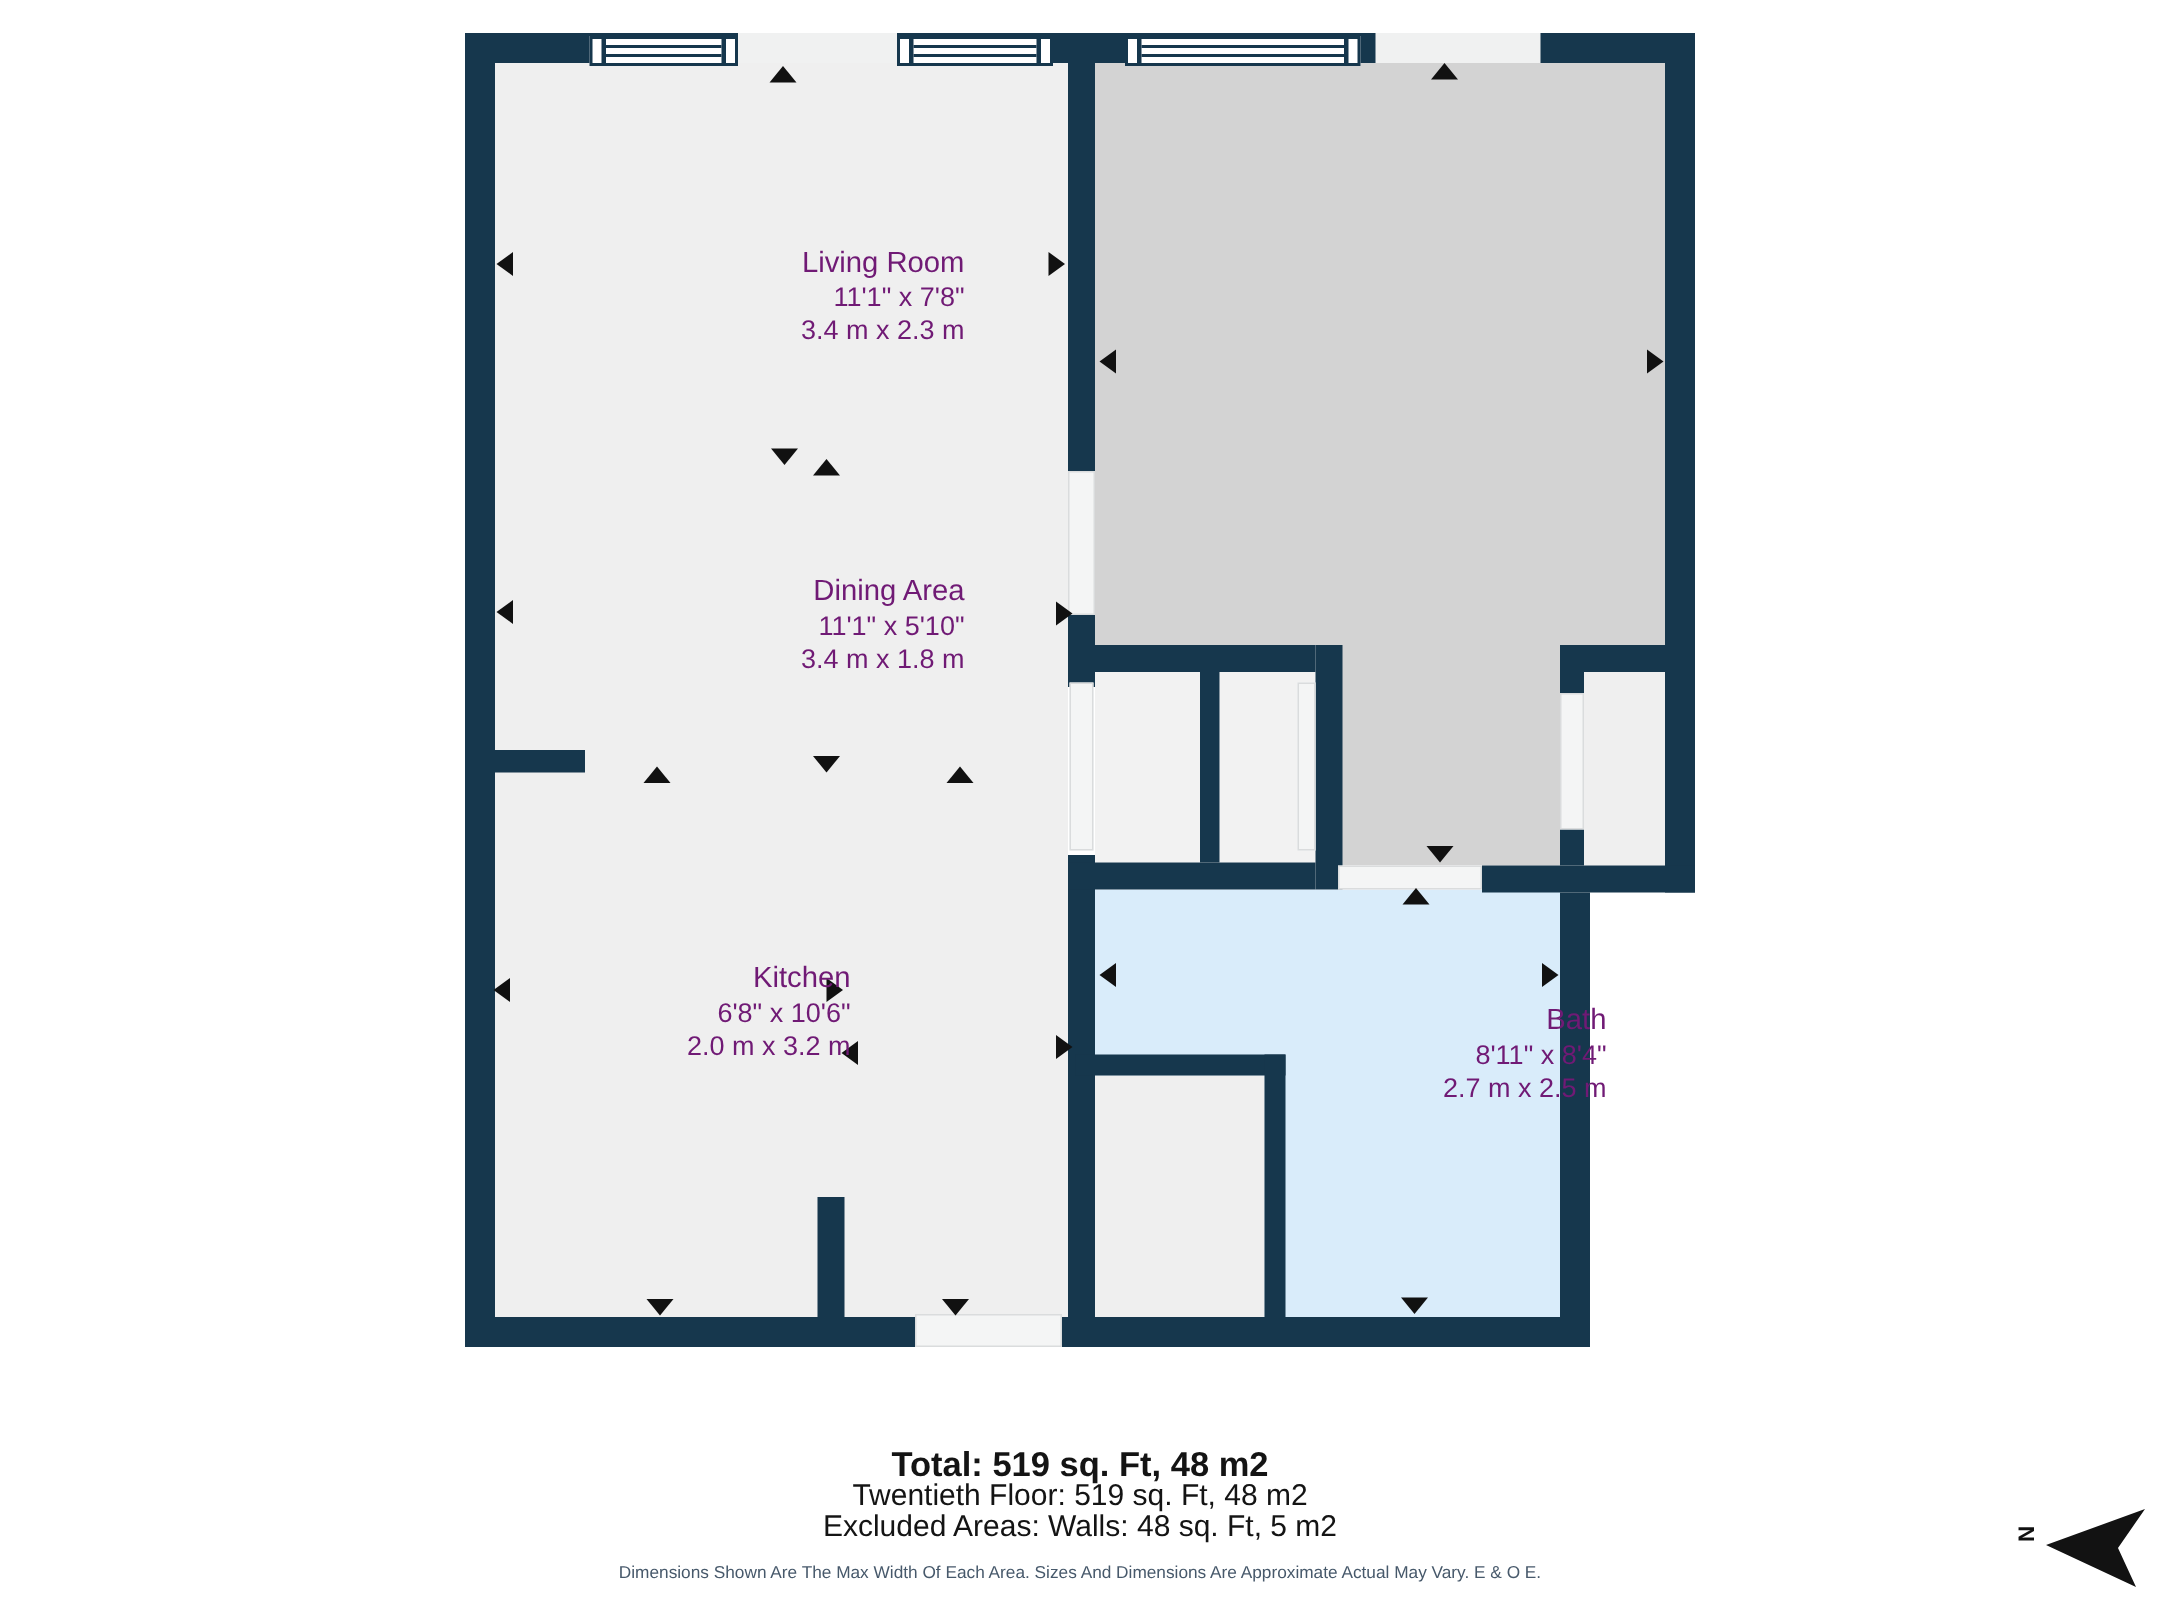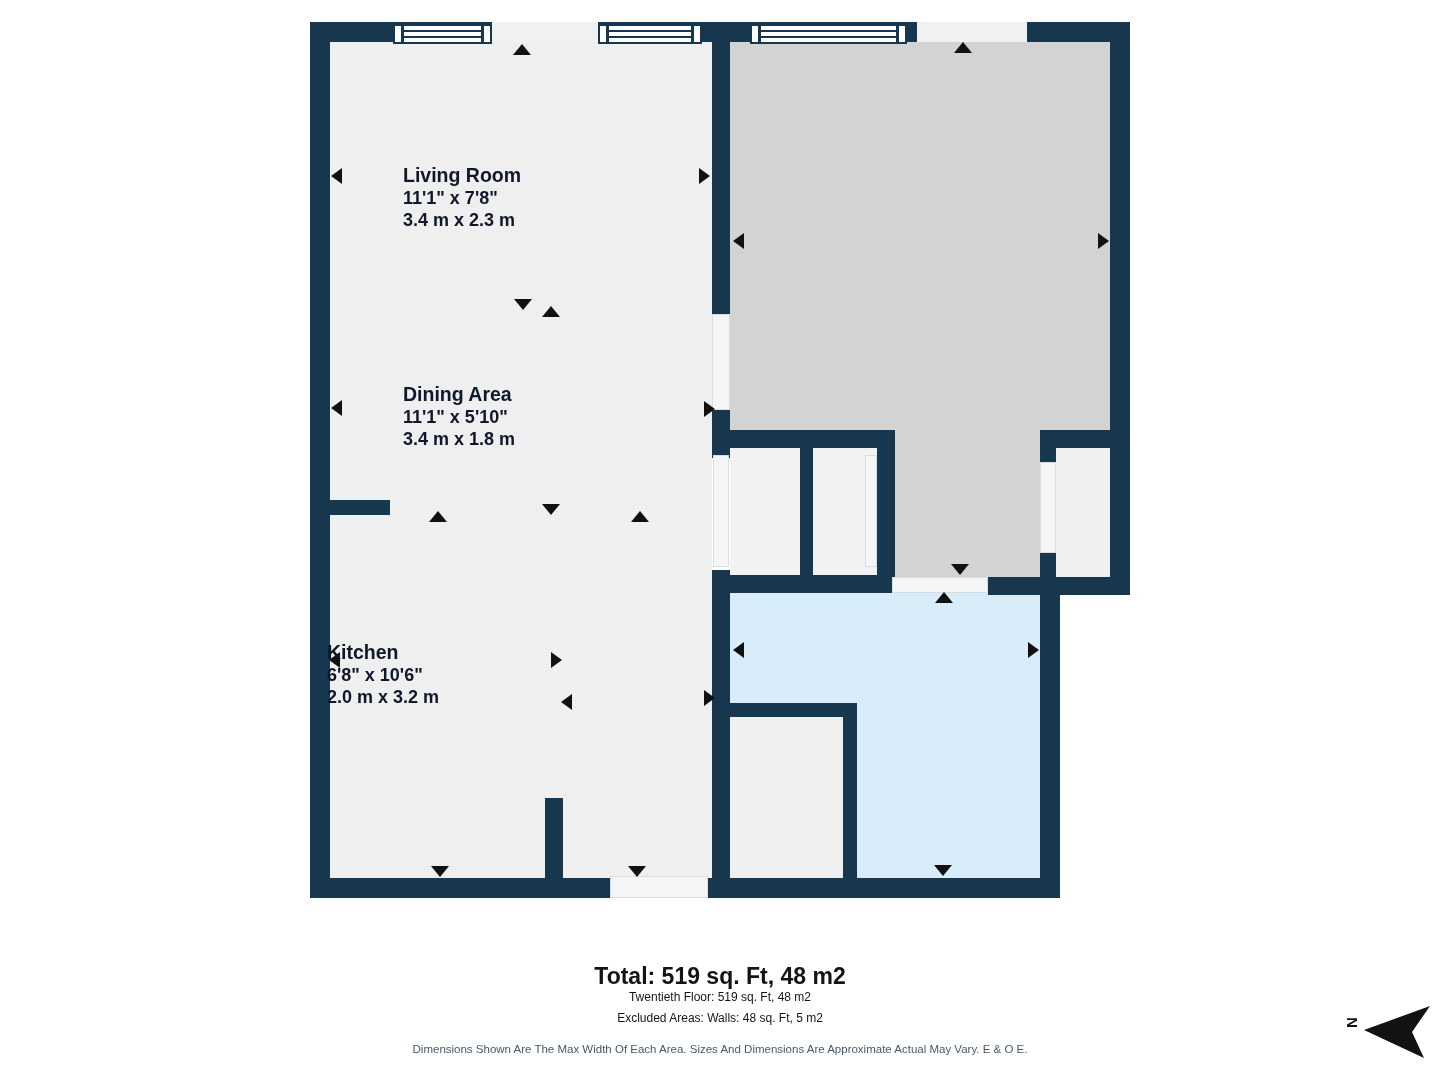--- a/index.html
+++ b/index.html
@@ -24,27 +24,27 @@
   .window .cap.r{right:6px;}
   .window .glass{position:absolute;left:9px;right:9px;top:4px;bottom:4px;
                  border-top:2px solid #16374D;border-bottom:2px solid #16374D;}
   
   .tri{position:absolute;width:0;height:0;z-index:5;}
   .tri-up{border-left:9px solid transparent;border-right:9px solid transparent;border-bottom:11px solid #111;}
   .tri-down{border-left:9px solid transparent;border-right:9px solid transparent;border-top:11px solid #111;}
   .tri-left{border-top:8px solid transparent;border-bottom:8px solid transparent;border-right:11px solid #111;}
   .tri-right{border-top:8px solid transparent;border-bottom:8px solid transparent;border-left:11px solid #111;}
   
-  .room-label{position:absolute;width:240px;text-align:left;color:#0f172a;z-index:6;font-weight:bold;}
+  .room-label{position:absolute;width:240px;text-align:right;color:#701a75;z-index:6;}
   .room-name{font-size:19.5px;line-height:25px;}
   .room-dim{font-size:18px;line-height:21.5px;}
   
   .summary{position:absolute;left:0;top:966px;width:1440px;text-align:center;color:#141414;z-index:6;}
   .summary .total{font-size:23px;font-weight:bold;line-height:21px;}
-  .summary .line{font-size:12px;line-height:21px;}
+  .summary .line{font-size:20px;line-height:21px;}
   .disclaimer{position:absolute;left:0;top:1043px;width:1440px;text-align:center;
               font-size:11.5px;color:#47596B;z-index:6;}
   
   .compass-n{position:absolute;left:1346px;top:1014px;font-size:15px;font-weight:bold;color:#111;
              transform:rotate(-90deg);z-index:6;}
   .compass-arrow{position:absolute;left:1362px;top:1004px;z-index:6;}
 </style>
 </head>
 <body>
 
@@ -137,20 +137,25 @@
   <div class="room-label" style="left:403px;top:382px;">
     <div class="room-name">Dining Area</div>
     <div class="room-dim">11'1" x 5'10"</div>
     <div class="room-dim">3.4 m x 1.8 m</div>
   </div>
   <div class="room-label" style="left:327px;top:640px;">
     <div class="room-name">Kitchen</div>
     <div class="room-dim">6'8" x 10'6"</div>
     <div class="room-dim">2.0 m x 3.2 m</div>
   </div>
+  <div class="room-label" style="left:831px;top:668px;">
+    <div class="room-name">Bath</div>
+    <div class="room-dim">8'11" x 8'4"</div>
+    <div class="room-dim">2.7 m x 2.5 m</div>
+  </div>
 
   <div class="summary">
     <div class="total">Total: 519 sq. Ft, 48 m2</div>
     <div class="line">Twentieth Floor: 519 sq. Ft, 48 m2</div>
     <div class="line">Excluded Areas: Walls: 48 sq. Ft, 5 m2</div>
   </div>
   <div class="disclaimer">Dimensions Shown Are The Max Width Of Each Area. Sizes And Dimensions Are Approximate Actual May Vary. E &amp; O E.</div>
 
   <div class="compass-n">N</div>
   <svg class="compass-arrow" width="72" height="60" viewBox="0 0 72 60">

